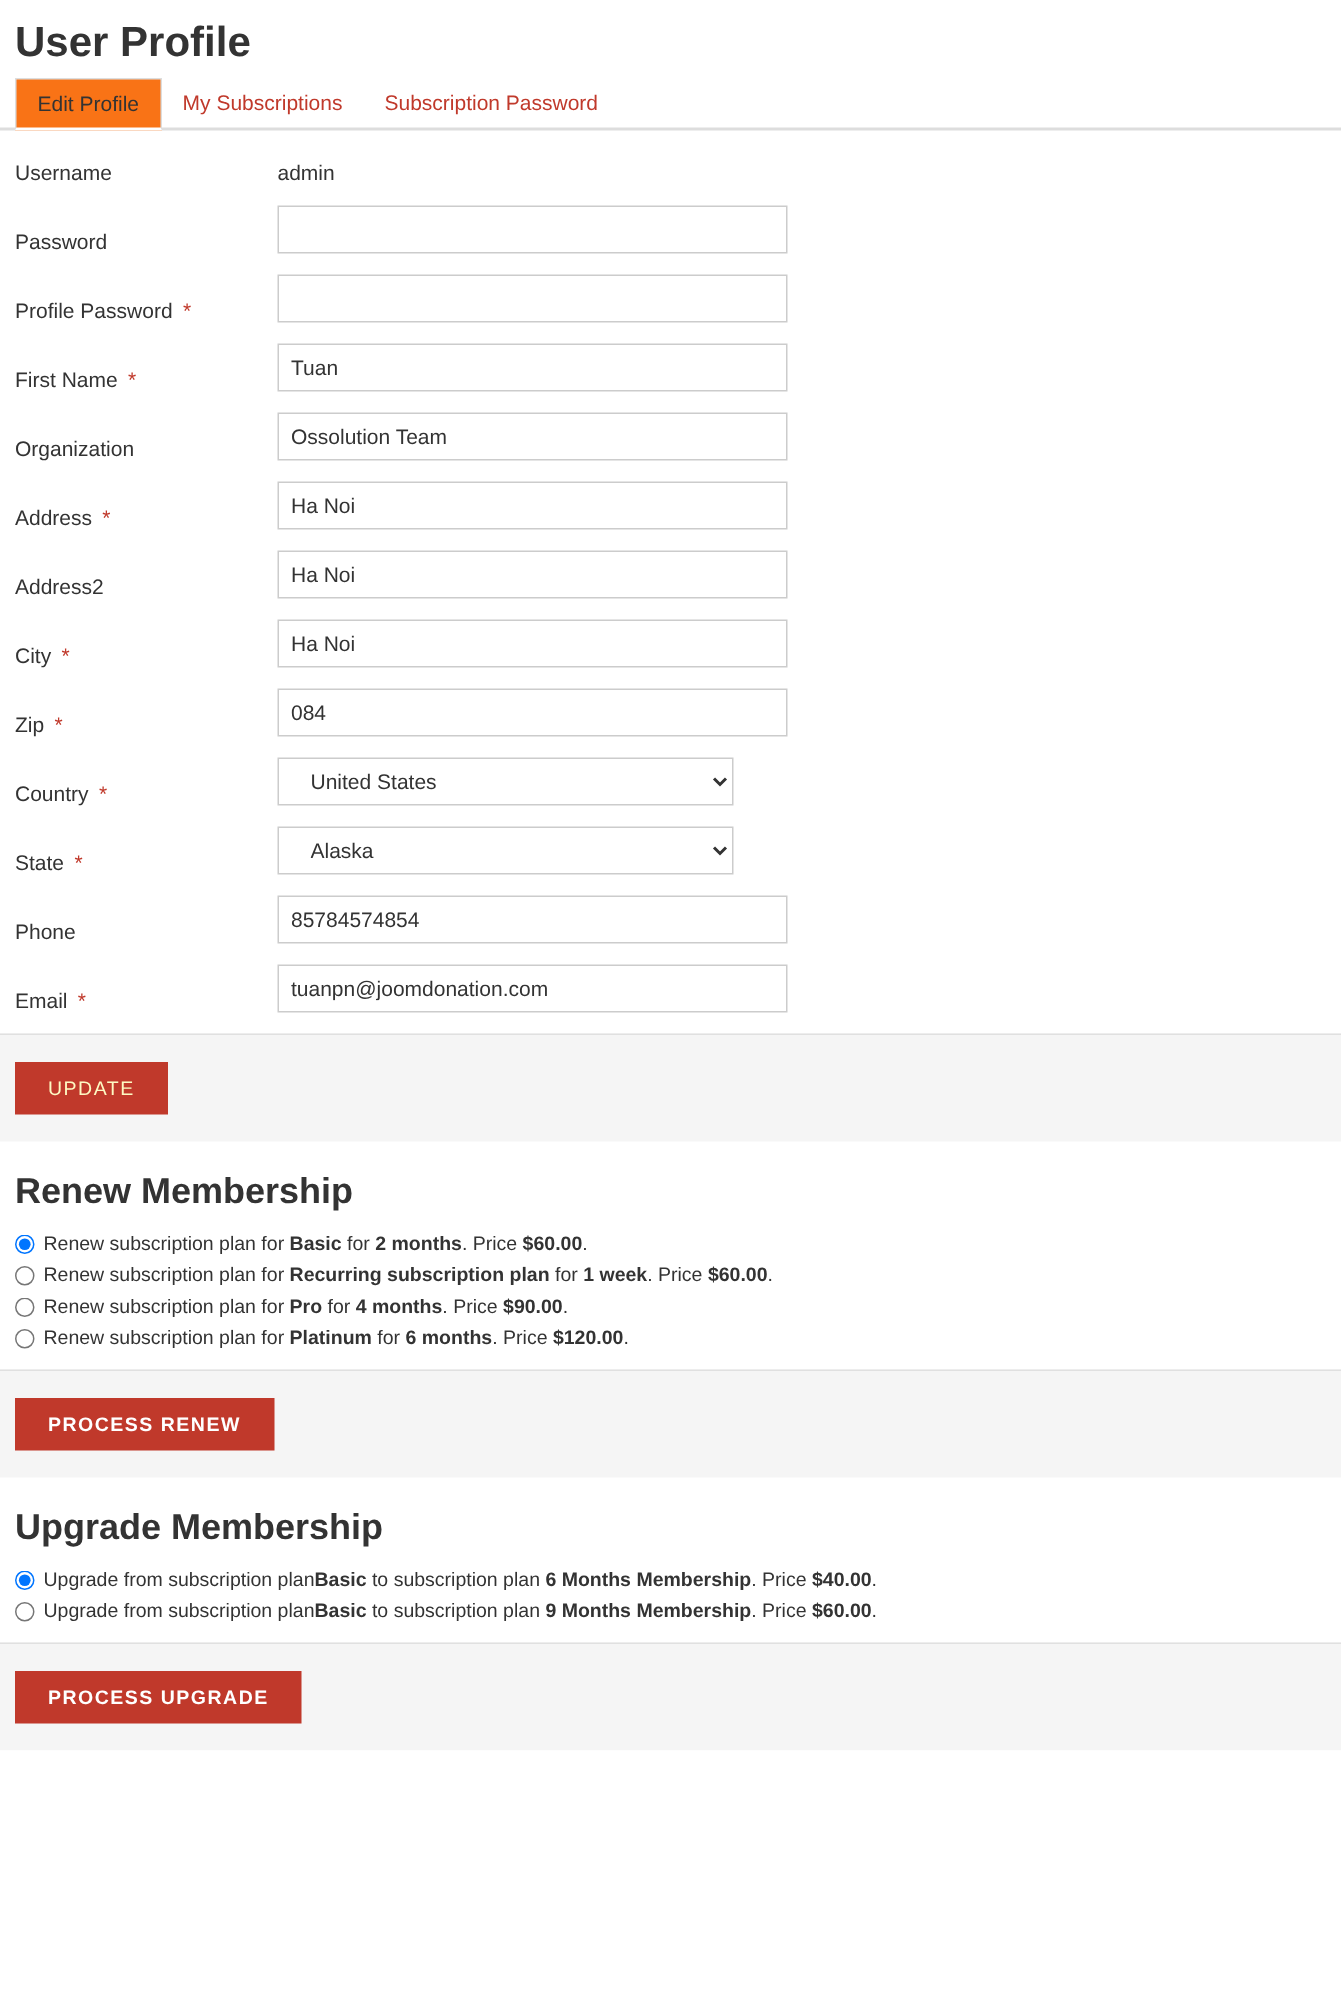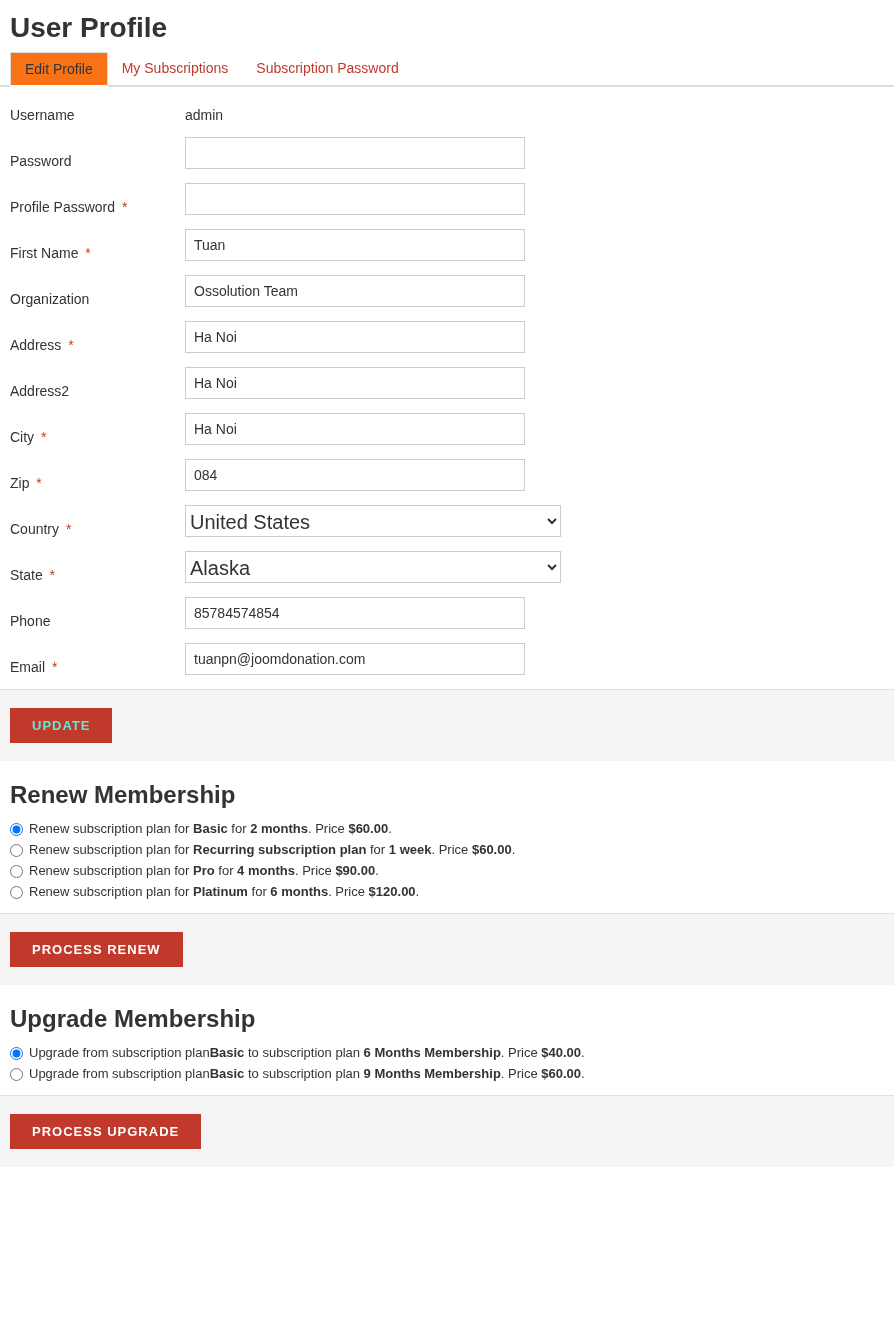--- a/index.html
+++ b/index.html
@@ -63,42 +63,42 @@
     .form-input {
       width: 340px;
       height: 32px;
       border: 1px solid #ccc;
       padding: 4px 8px;
       font-size: 14px;
       color: #333;
       background: #fff;
     }
     .form-select {
-      width: 376px;
+      width: 304px;
       height: 32px;
       border: 1px solid #ccc;
-      padding: 4px 0;
-      font-size: 20px;
+      padding: 4px 17px;
+      font-size: 14px;
       color: #333;
       background: #fff;
       appearance: auto;
     }
     .form-footer {
       background: #f5f5f5;
       padding: 18px 10px;
       margin-top: 10px;
       border-top: 1px solid #e0e0e0;
     }
     .btn-update {
       background: #c0392b;
-      color: #5eead4;
+      color: #fef9c3;
       border: none;
       padding: 10px 22px;
       font-size: 13px;
-      font-weight: bold;
+      font-weight: normal;
       letter-spacing: 1px;
       cursor: pointer;
       text-transform: uppercase;
     }
     .membership-section {
       padding: 20px 10px 0 10px;
     }
     .membership-title {
       font-size: 24px;
       font-weight: bold;

